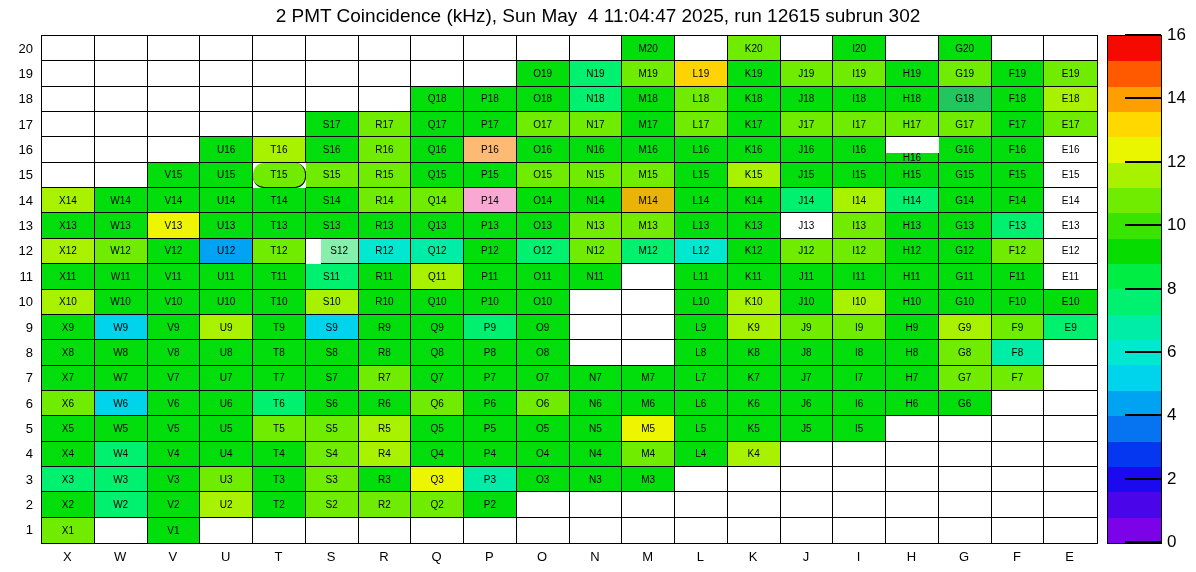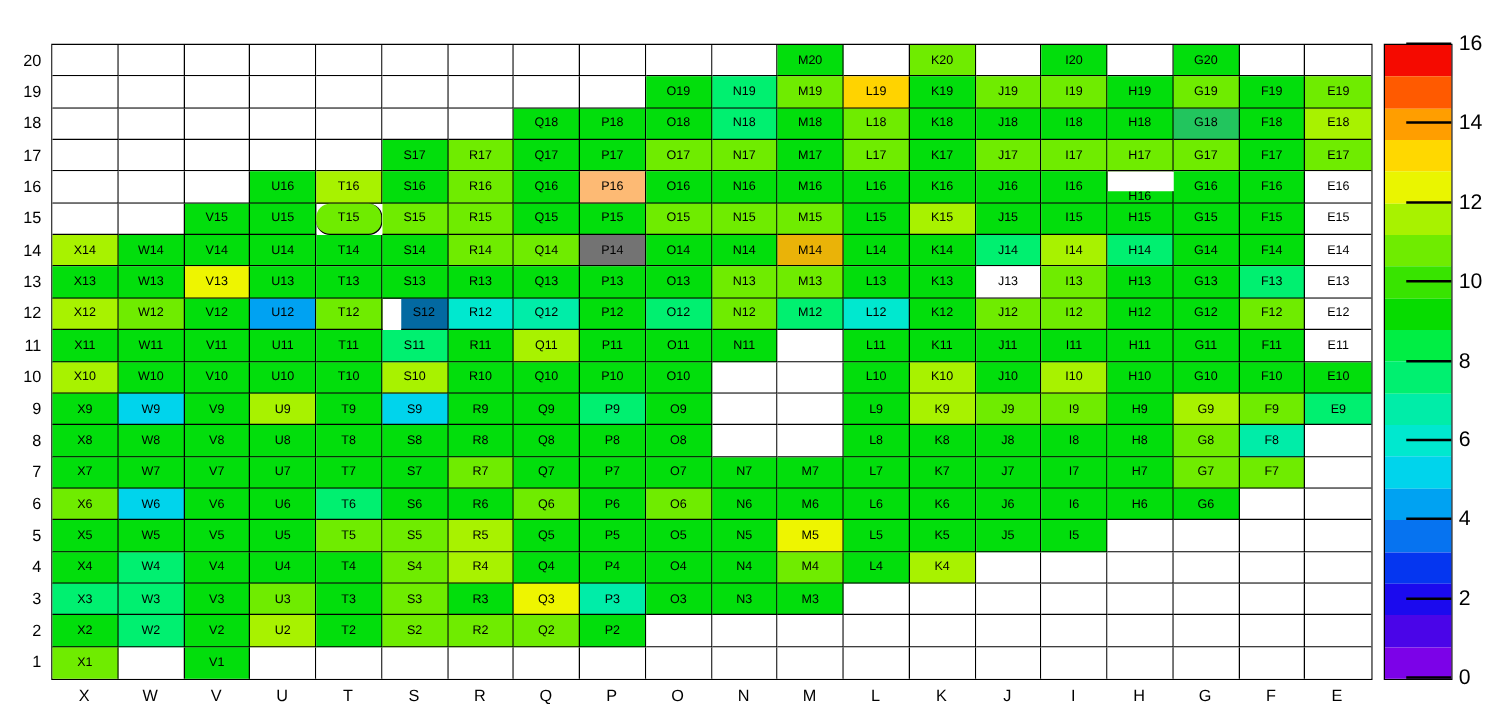--- a/index.html
+++ b/index.html
@@ -24,20 +24,21 @@
             border:1px solid #000;display:flex;flex-direction:column;}
   .cb-band{flex:1 1 0;}
   .cb-tick{position:absolute;height:2px;background:#000;width:36px;left:1125px;}
   .cb-lab{position:absolute;left:1167px;transform:translateY(-50%);
           font-size:17px;color:#000;}
 </style>
 </head>
 <body>
 
 <div id="canvas">
+  <div id="chart-title">2 PMT Coincidence (kHz), Sun May  4 11:04:47 2025, run 12615 subrun 302</div>
   <div id="frame">
       <div class="cell" style="background: rgb(255, 255, 255);"></div>
       <div class="cell" style="background: rgb(255, 255, 255);"></div>
       <div class="cell" style="background: rgb(255, 255, 255);"></div>
       <div class="cell" style="background: rgb(255, 255, 255);"></div>
       <div class="cell" style="background: rgb(255, 255, 255);"></div>
       <div class="cell" style="background: rgb(255, 255, 255);"></div>
       <div class="cell" style="background: rgb(255, 255, 255);"></div>
       <div class="cell" style="background: rgb(255, 255, 255);"></div>
       <div class="cell" style="background: rgb(255, 255, 255);"></div>
@@ -153,21 +154,21 @@
       <div class="cell" style="background: rgb(2, 222, 12);">F15</div>
       <div class="cell no-r" style="background: rgb(255, 255, 255);">E15</div>
       <div class="cell" style="background: rgb(168, 242, 0);">X14</div>
       <div class="cell" style="background: rgb(2, 222, 12);">W14</div>
       <div class="cell" style="background: rgb(2, 222, 12);">V14</div>
       <div class="cell" style="background: rgb(2, 222, 12);">U14</div>
       <div class="cell" style="background: rgb(2, 222, 12);">T14</div>
       <div class="cell" style="background: rgb(2, 222, 12);">S14</div>
       <div class="cell" style="background: rgb(111, 236, 0);">R14</div>
       <div class="cell" style="background: rgb(111, 236, 0);">Q14</div>
-      <div class="cell" style="background: #737373;">P14</div>
+      <div class="cell" style="background: #f9a8d4;">P14</div>
       <div class="cell" style="background: rgb(2, 222, 12);">O14</div>
       <div class="cell" style="background: rgb(2, 222, 12);">N14</div>
       <div class="cell" style="background: #eab308;">M14</div>
       <div class="cell" style="background: rgb(2, 222, 12);">L14</div>
       <div class="cell" style="background: rgb(2, 222, 12);">K14</div>
       <div class="cell" style="background: rgb(0, 240, 112);">J14</div>
       <div class="cell" style="background: rgb(168, 242, 0);">I14</div>
       <div class="cell" style="background: rgb(0, 240, 112);">H14</div>
       <div class="cell" style="background: rgb(2, 222, 12);">G14</div>
       <div class="cell" style="background: rgb(2, 222, 12);">F14</div>
@@ -190,21 +191,21 @@
       <div class="cell" style="background: rgb(111, 236, 0);">I13</div>
       <div class="cell" style="background: rgb(2, 222, 12);">H13</div>
       <div class="cell" style="background: rgb(2, 222, 12);">G13</div>
       <div class="cell" style="background: rgb(0, 240, 112);">F13</div>
       <div class="cell no-r" style="background: rgb(255, 255, 255);">E13</div>
       <div class="cell" style="background: rgb(168, 242, 0);">X12</div>
       <div class="cell" style="background: rgb(111, 236, 0);">W12</div>
       <div class="cell" style="background: rgb(2, 222, 12);">V12</div>
       <div class="cell" style="background: rgb(0, 162, 242);">U12</div>
       <div class="cell" style="background: rgb(111, 236, 0);">T12</div>
-      <div class="cell" style="background: #0369a1; margin-left: 15px;">S12</div>
+      <div class="cell" style="background: #86efac; margin-left: 15px;">S12</div>
       <div class="cell" style="background: rgb(0, 232, 207);">R12</div>
       <div class="cell" style="background: rgb(0, 237, 168);">Q12</div>
       <div class="cell" style="background: rgb(2, 222, 12);">P12</div>
       <div class="cell" style="background: rgb(0, 240, 112);">O12</div>
       <div class="cell" style="background: rgb(111, 236, 0);">N12</div>
       <div class="cell" style="background: rgb(0, 240, 112);">M12</div>
       <div class="cell" style="background: rgb(0, 232, 207);">L12</div>
       <div class="cell" style="background: rgb(2, 222, 12);">K12</div>
       <div class="cell" style="background: rgb(111, 236, 0);">J12</div>
       <div class="cell" style="background: rgb(111, 236, 0);">I12</div>

